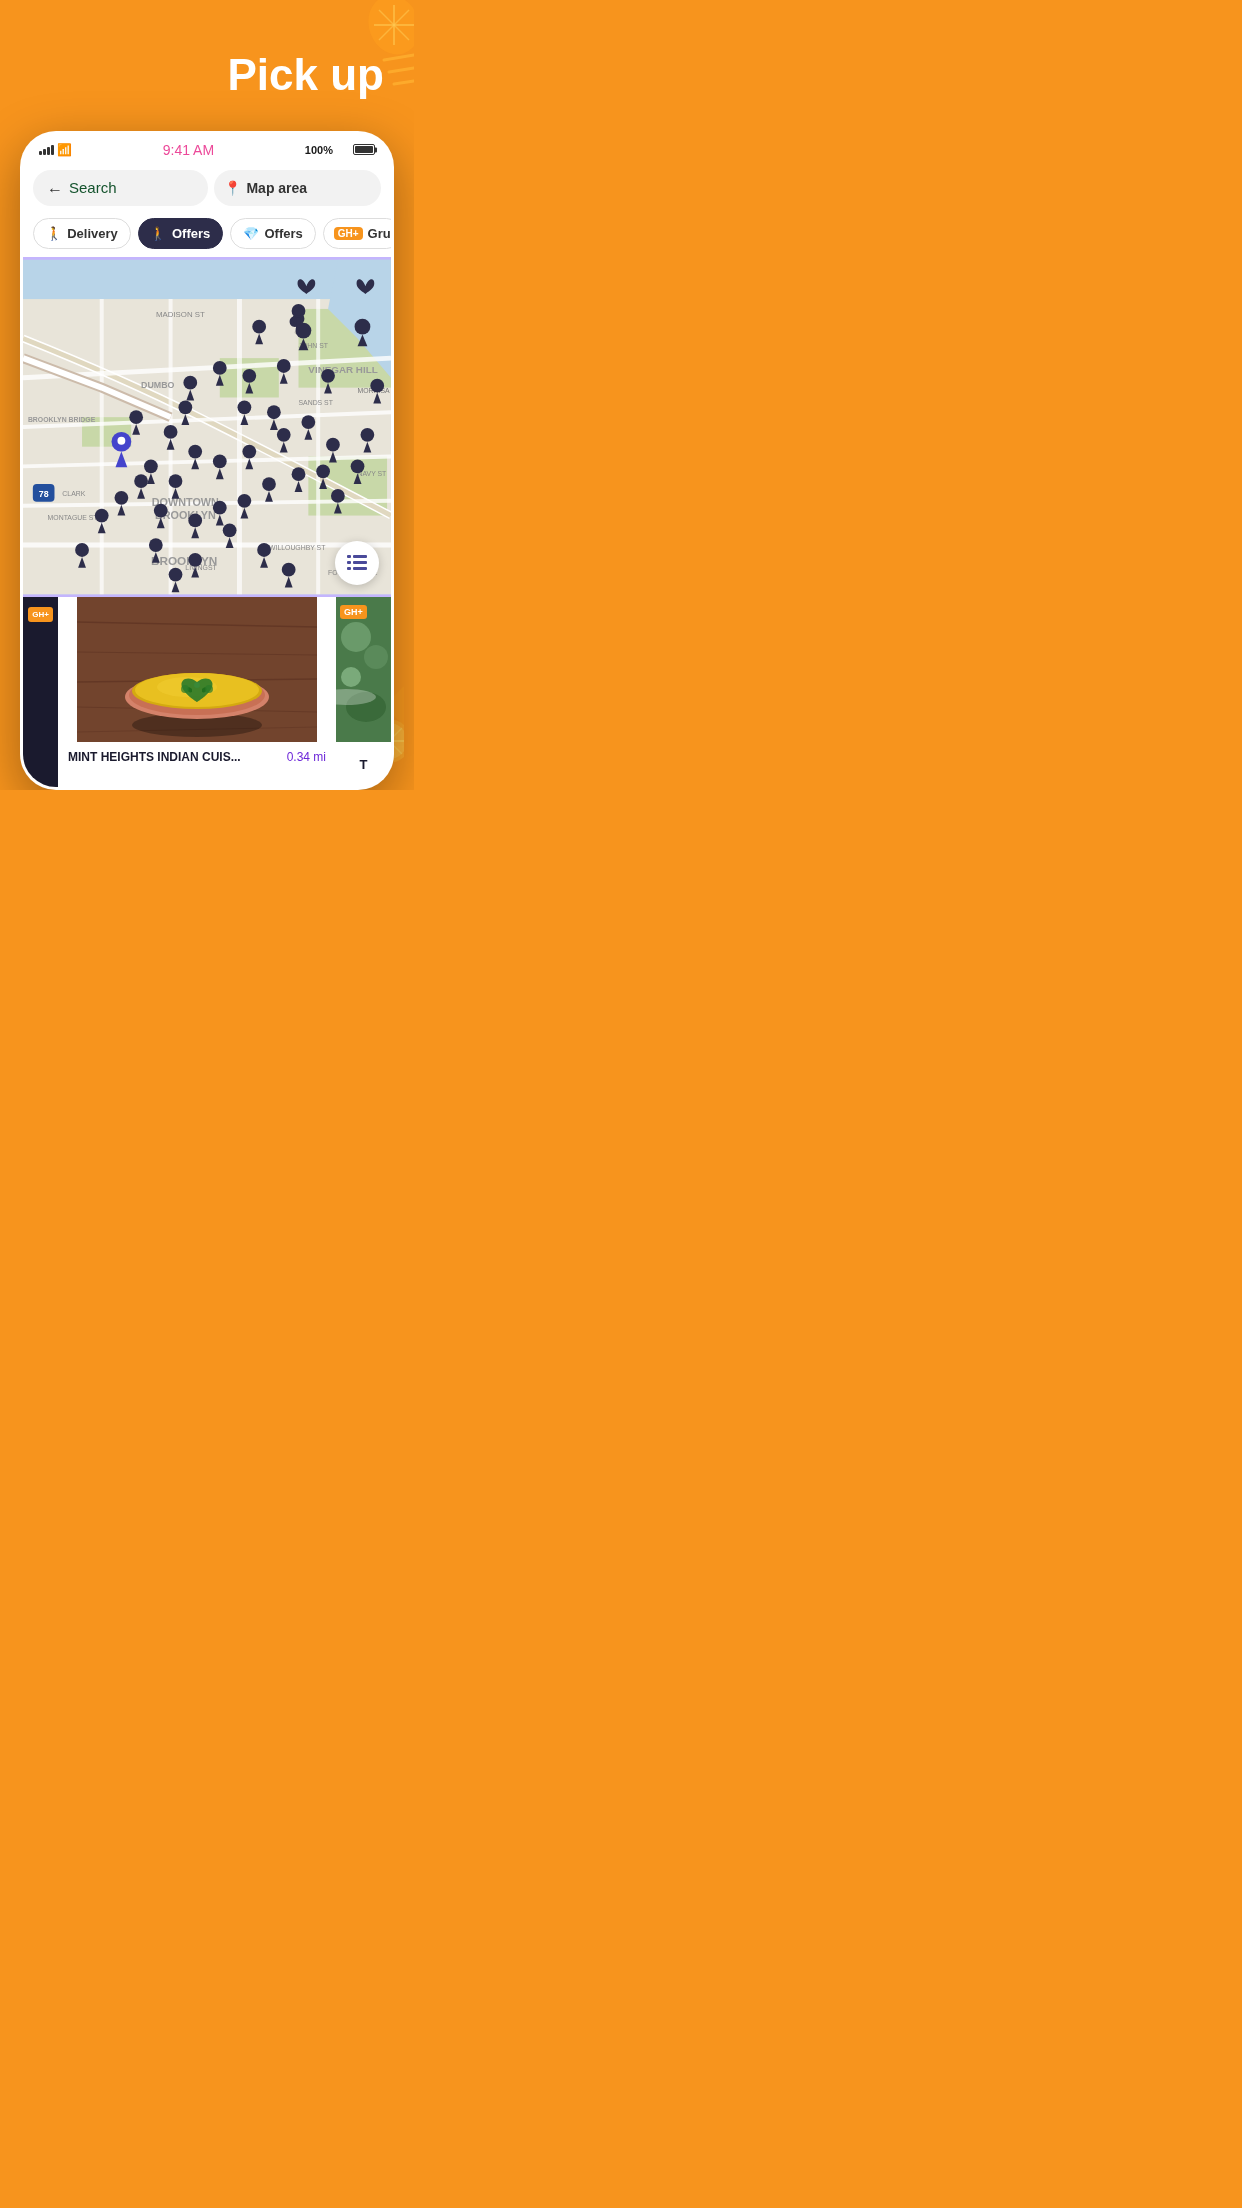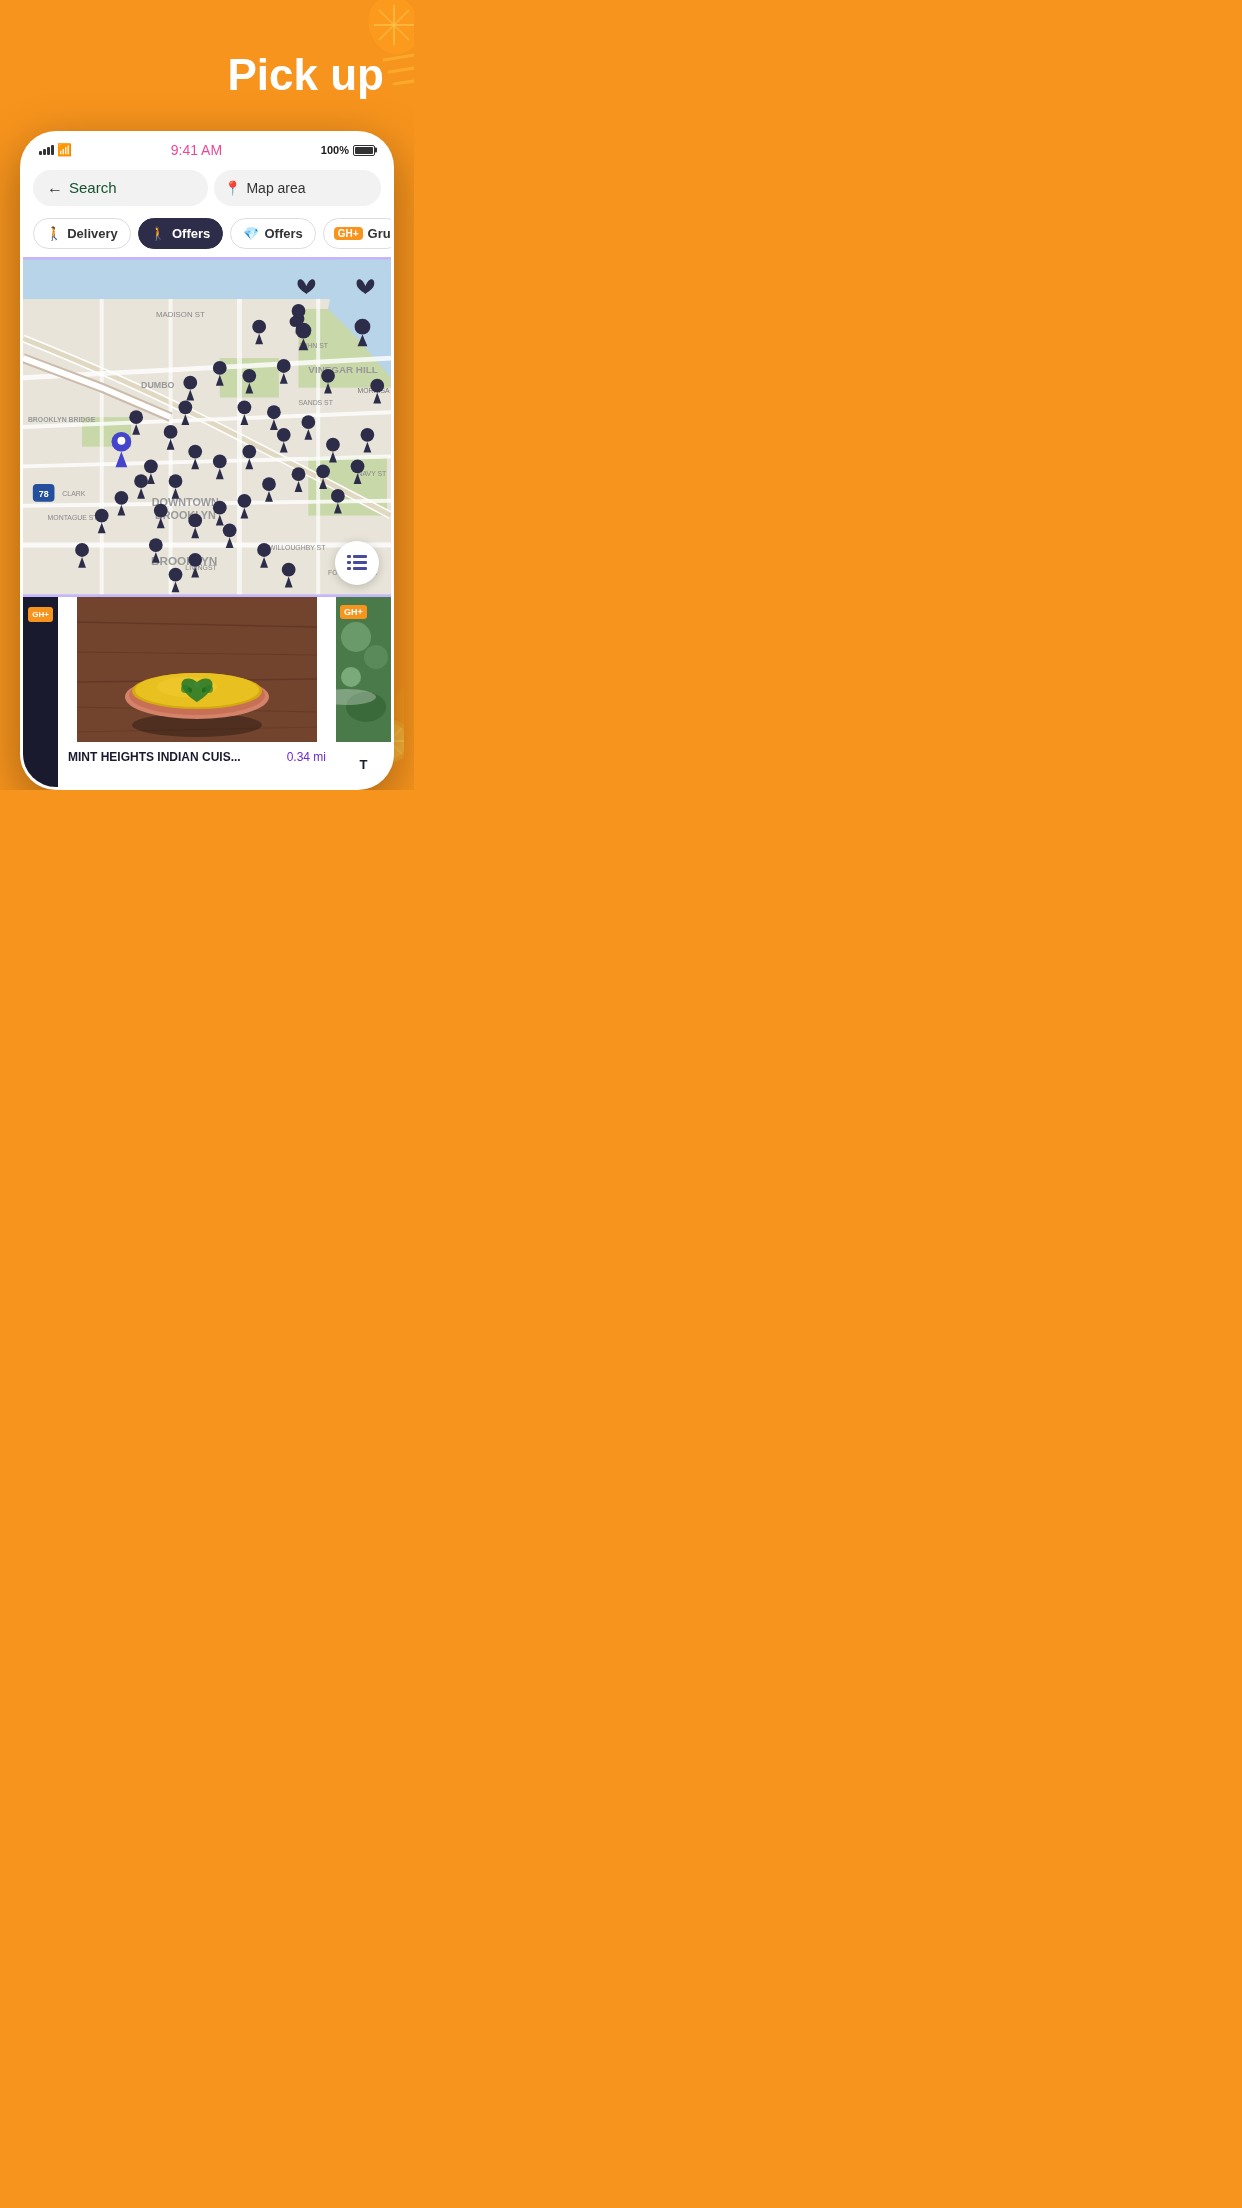--- a/index.html
+++ b/index.html
@@ -48,37 +48,37 @@
         <div style="display:flex; align-items:center; gap:3px;">
           <div style="display:flex; align-items:flex-end; gap:1px;">
             <div style="width:3px; height:4px; background:#333; border-radius:1px;"></div>
             <div style="width:3px; height:6px; background:#333; border-radius:1px;"></div>
             <div style="width:3px; height:8px; background:#333; border-radius:1px;"></div>
             <div style="width:3px; height:10px; background:#333; border-radius:1px;"></div>
           </div>
           <span style="font-size:12px;">📶</span>
         </div>
         <div style="font-size:14px; font-weight:400; color:#ec4899;">9:41 AM</div>
-        <div style="display:flex; align-items:flex-end; gap:4px; font-size:11px; font-weight:600; color:#1A1A1A;">
+        <div style="display:flex; align-items:center; gap:20px; font-size:11px; font-weight:600; color:#1A1A1A;">
           <span>100%</span>
           <div style="display:inline-flex; align-items:center; border:1.5px solid #333; border-radius:2px; width:22px; height:11px; padding:1px; position:relative;">
             <div style="background:#333; height:100%; width:100%; border-radius:1px;"></div>
             <div style="position:absolute; right:-3px; top:50%; transform:translateY(-50%); width:2px; height:5px; background:#333; border-radius:0 1px 1px 0;"></div>
           </div>
         </div>
       </div>
 
       <div style="background:white; padding:8px 10px; display:flex; gap:6px;">
         <div style="flex:1; background:#F2F2F2; border-radius:25px; padding:9px 14px; display:flex; align-items:center; gap:6px;">
           <span style="font-size:16px; color:#333; font-weight:700;">←</span>
           <span style="color:#14532d; font-size:15px;">Search</span>
         </div>
         <div style="flex:1; background:#F2F2F2; border-radius:25px; padding:9px 10px; display:flex; align-items:center; gap:5px;">
           <span style="font-size:14px;">📍</span>
-          <span style="color:#333; font-size:14px; font-weight:400;">Map area</span>
+          <span style="color:#333; font-size:14px; font-weight:700;">Map area</span>
         </div>
       </div>
 
       <div style="background:white; padding:4px 10px 8px; display:flex; gap:7px; overflow:hidden;">
         <div style="border-radius:20px; padding:7px 12px; font-size:13px; font-weight:600; display:flex; align-items:center; gap:5px; border:1.5px solid #DDD; background:white; color:#333; cursor:pointer;">
           <span>🚶</span>
           <span>Delivery</span>
         </div>
         <div style="border-radius:20px; padding:7px 12px; font-size:13px; font-weight:600; display:flex; align-items:center; gap:5px; background:#2D2D4A; color:white; border:1.5px solid #2D2D4A; cursor:pointer;">
           <span>🚶</span>

